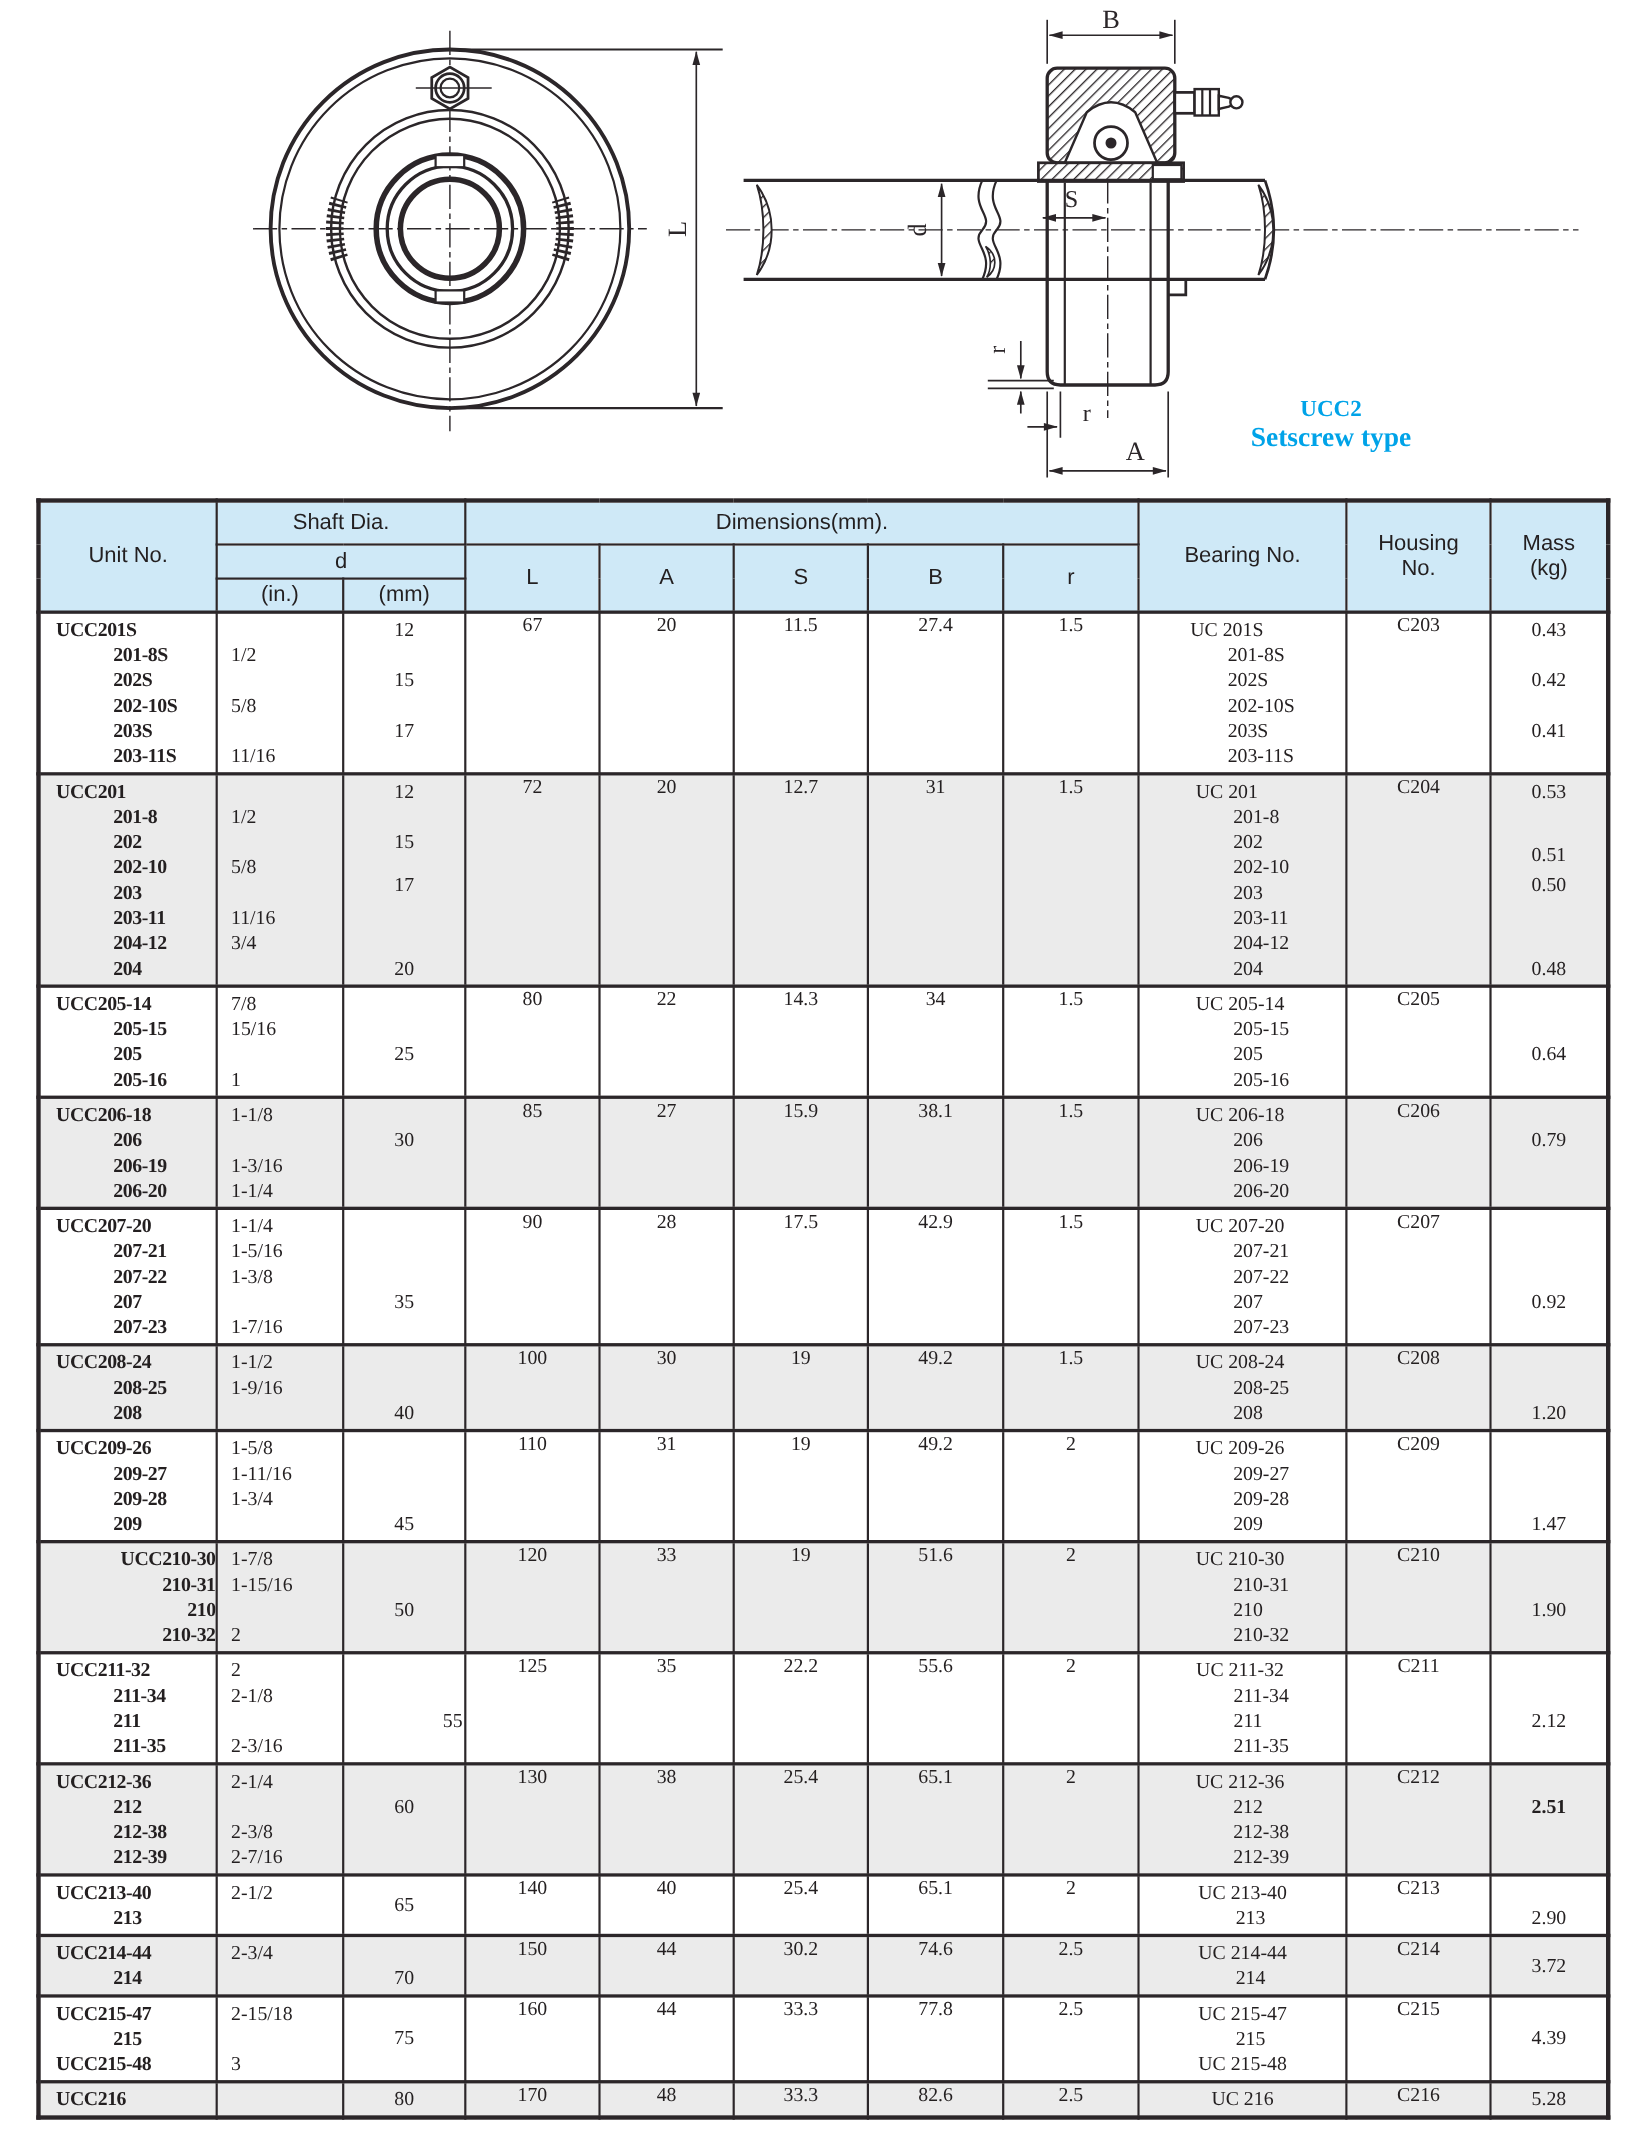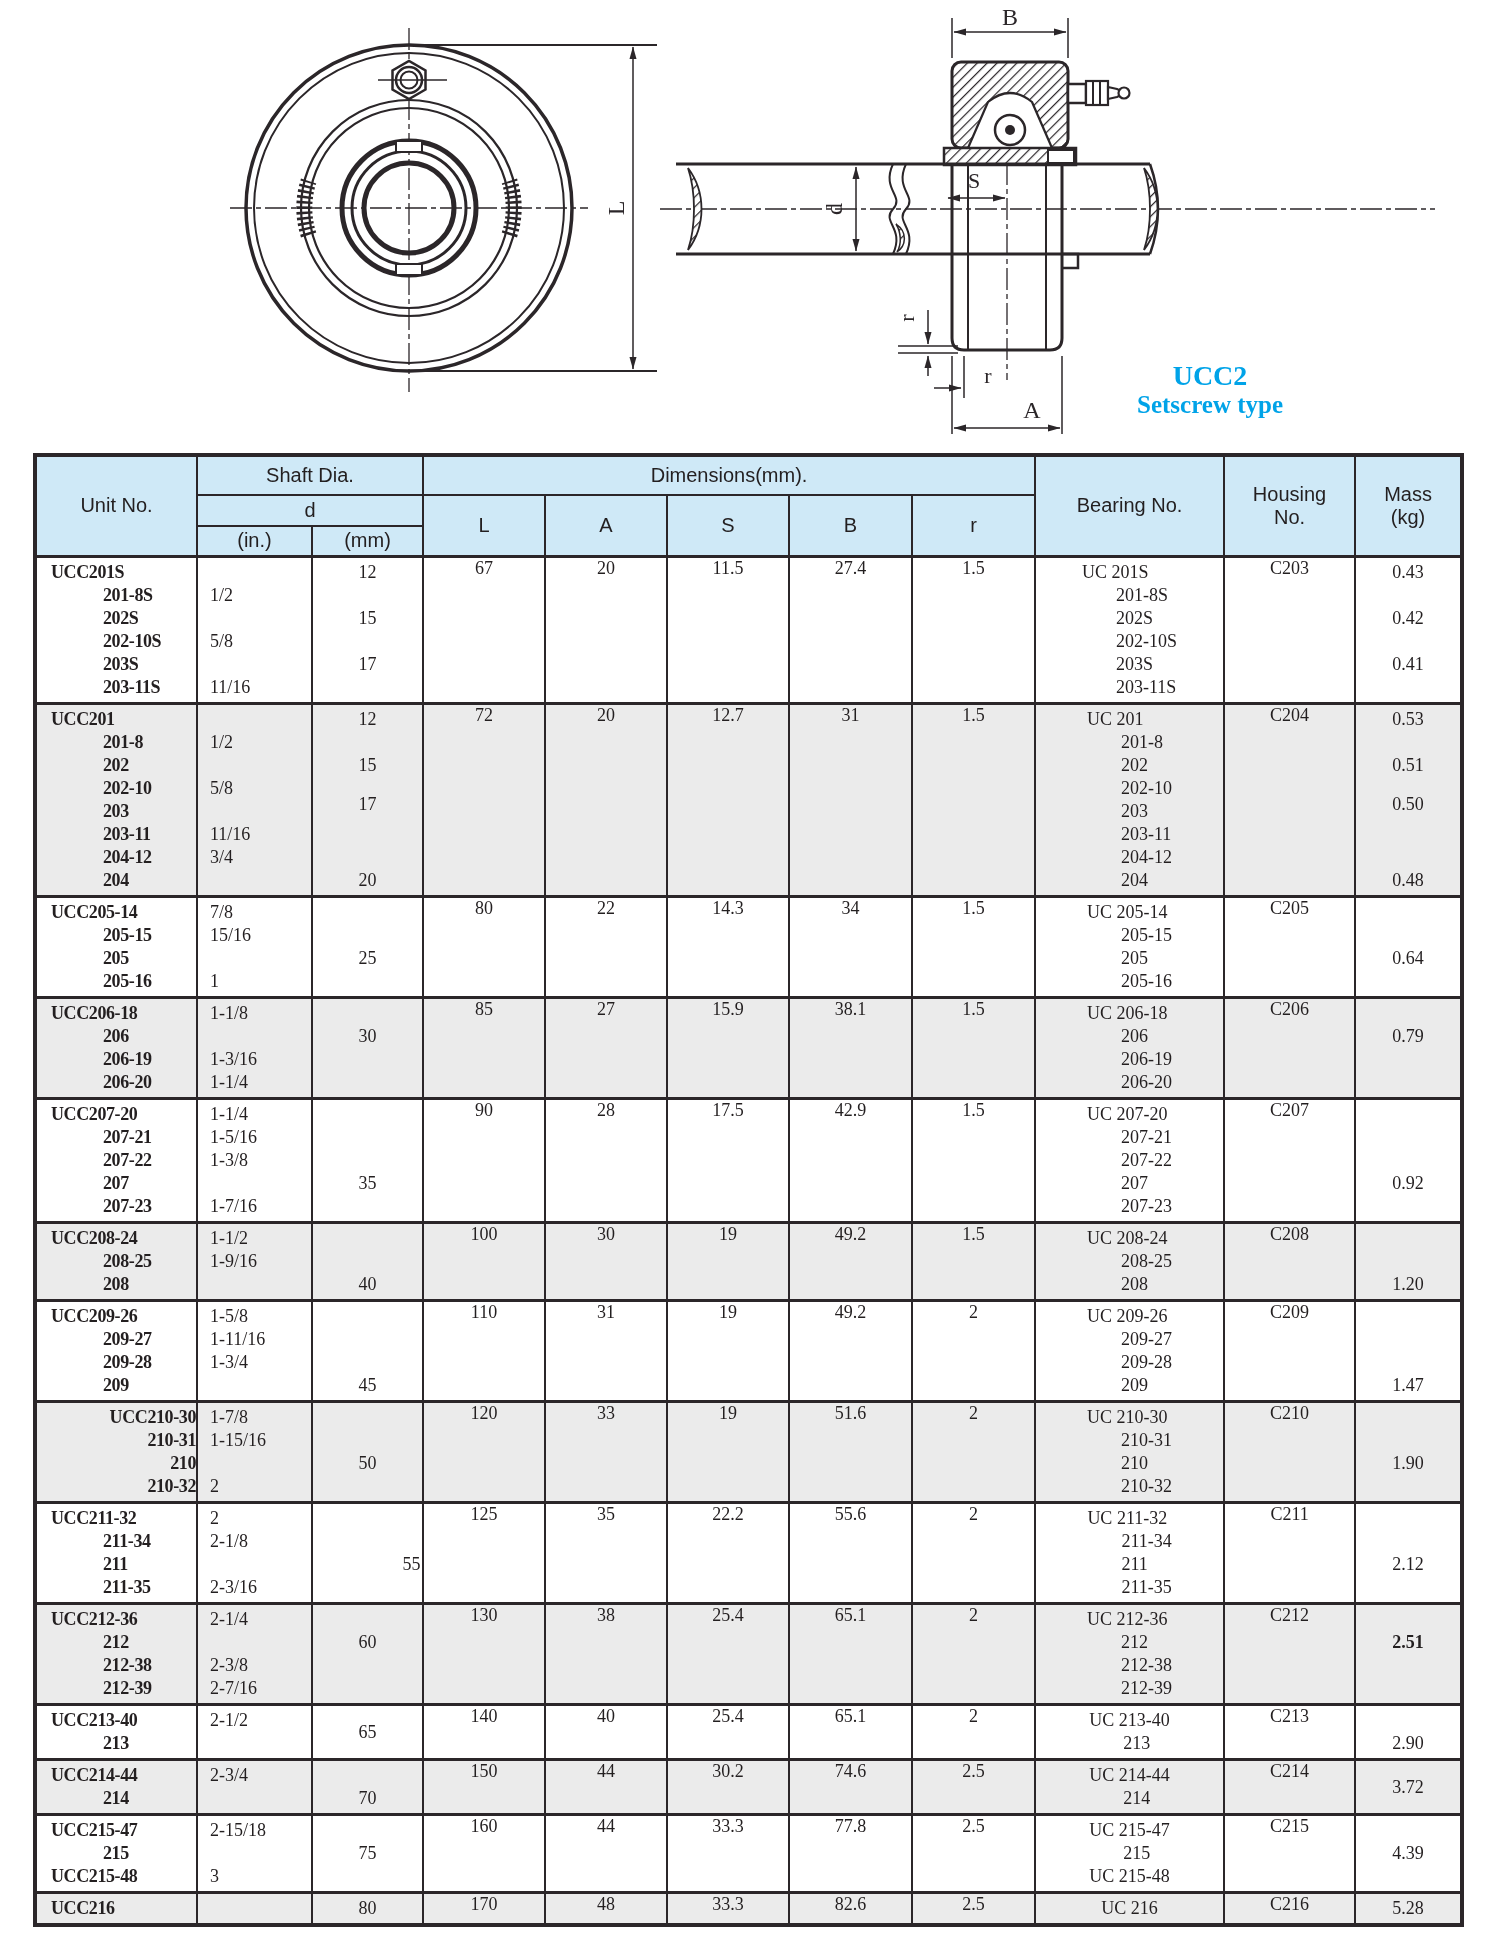--- a/index.html
+++ b/index.html
@@ -1,21 +1,21 @@
 <!DOCTYPE html>
 <html><head>
 <meta charset="utf-8">
 <style>
   html,body{margin:0;padding:0;background:#ffffff;}
   .page{position:relative;width:1497px;height:1949px;background:#fff;overflow:hidden;
         font-family:"Liberation Sans",sans-serif;color:#231f20;}
   svg text{font-family:"Liberation Serif",serif;fill:#2b2629;}
   .type-label{position:absolute;left:1090px;top:360px;width:240px;text-align:center;
               font-family:"Liberation Serif",serif;font-weight:bold;line-height:1.12;}
-  .type-label .l1{font-size:28px;}
+  .type-label .l1{font-size:21px;}
   .type-label .l2{font-size:25px;}
 
   table.spec{position:absolute;left:33px;top:453px;width:1427px;border-collapse:collapse;
              table-layout:fixed;border:4px solid #2b2629;}
   .spec th,.spec td{border:2px solid #2b2629;padding:0;overflow:hidden;}
   .spec thead th{background:#cfe9f7;font-weight:normal;font-size:20px;text-align:center;
                  vertical-align:middle;line-height:1.15;padding:2px 2px;}
   .spec thead{border-bottom:3px solid #2b2629;}
   .spec tbody tr{border-top:3px solid #2b2629;}
   .spec tbody tr.shaded td{background:#ebebeb;}
@@ -256,21 +256,21 @@
           <td class="dimcell">72</td>
           <td class="dimcell">20</td>
           <td class="dimcell">12.7</td>
           <td class="dimcell">31</td>
           <td class="dimcell">1.5</td>
           <td class="bearingcell"><div class="bblock"><div class="bline">UC 201</div><div class="bline indent">201-8</div><div class="bline indent">202</div><div class="bline indent">202-10</div><div class="bline indent">203</div><div class="bline indent">203-11</div><div class="bline indent">204-12</div><div class="bline indent">204</div></div></td>
           <td class="housingcell">C204</td>
           <td class="poscell">
             <div class="poswrap" style="height: 184px;">
               <div class="pitem ctr" style="top: 0px;">0.53</div>
-              <div class="pitem ctr" style="top: 46px; font-family: Liberation Serif, serif;">0.51</div>
+              <div class="pitem ctr" style="top: 58px; font-family: Liberation Serif, serif;">0.51</div>
               <div class="pitem ctr" style="top: 85.1px;">0.50</div>
               <div class="pitem ctr" style="top: 161px;">0.48</div>
             </div>
           </td>
         </tr>
         <tr>
           <td class="unitcell">
             <div class="lines" style="min-height: 92px;">
               <div class="uline">UCC205-14</div>
               <div class="uline indent">205-15</div>

